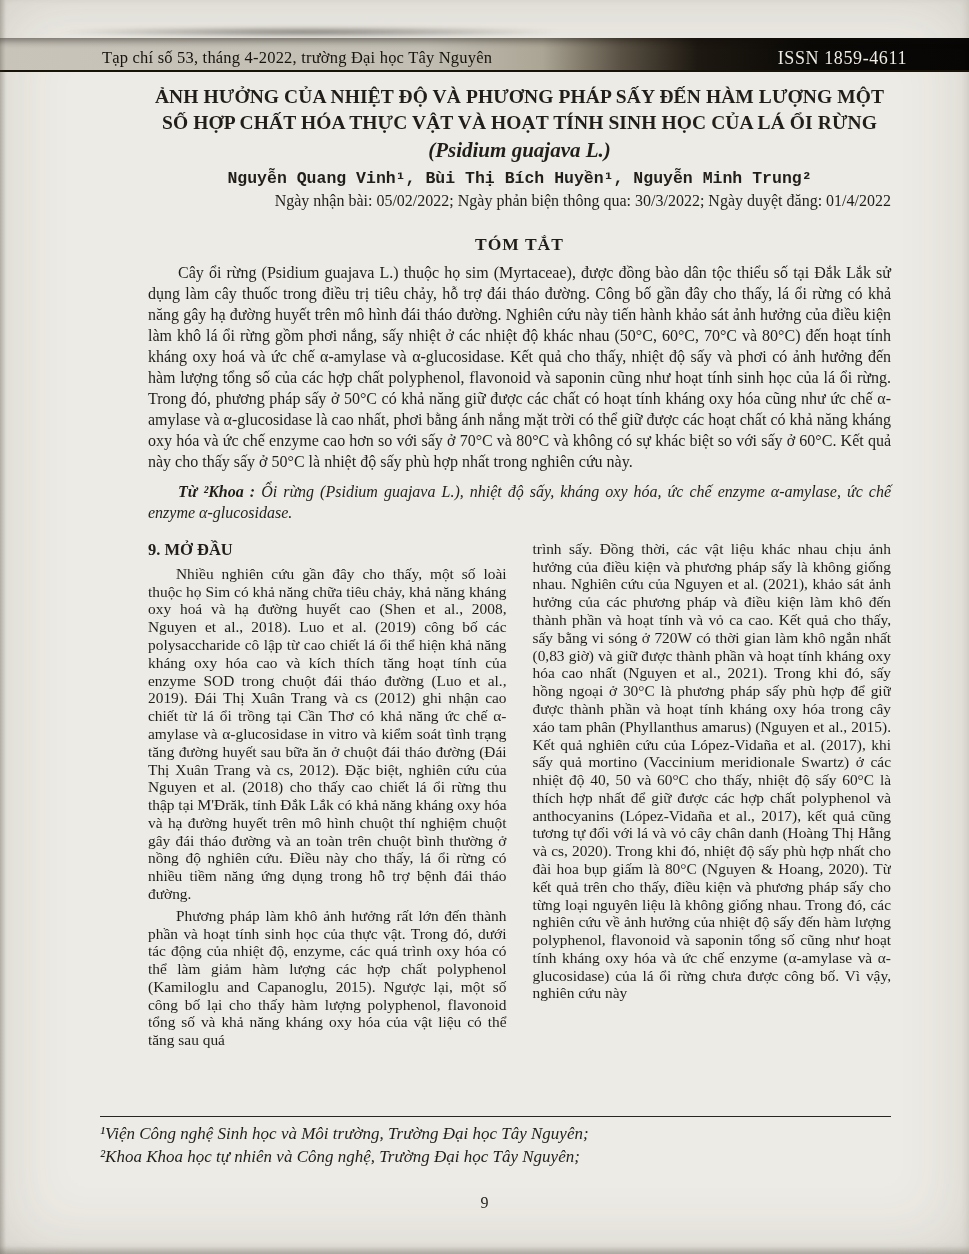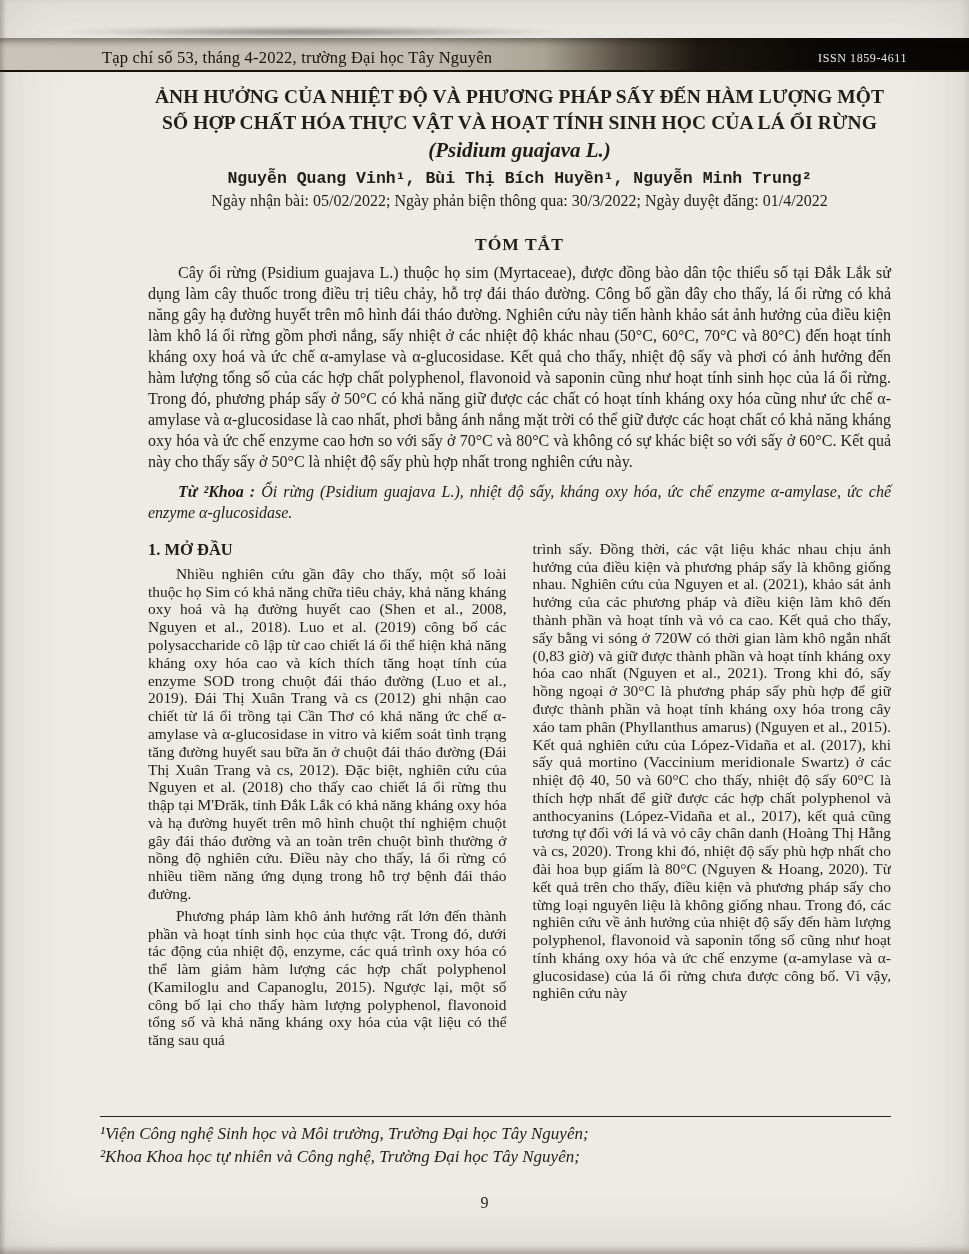--- a/index.html
+++ b/index.html
@@ -40,21 +40,21 @@
       #5a5244 64%, #1d1811 72%, #0a0906 84%, #070605 100%);
     border-bottom: 2px solid #181309;
     box-shadow: inset 0 7px 7px -4px rgba(15,12,8,0.45);
   }
   .journal {
     font-size: 16.5px;
     color: #16130e;
     letter-spacing: 0.2px;
   }
   .issn {
-    font-size: 12px;
+    font-size: 18px;
     color: #efece3;
     letter-spacing: 0.6px;
   }
   
   .content {
     position: absolute;
     top: 84px;
     left: 100px;
     right: 78px;
     margin-left: 48px;
@@ -76,21 +76,21 @@
     margin-top: 3px;
   }
   .authors {
     text-align: center;
     font-size: 16.5px;
     font-weight: bold;
     margin-top: 6px;
     font-family: Liberation Mono, monospace;
   }
   .dates {
-    text-align: center;
+    text-align: right;
     font-size: 16px;
     margin-top: 4px;
   }
   .abstract-heading {
     text-align: center;
     font-size: 17.5px;
     font-weight: bold;
     letter-spacing: 1px;
     margin: 24px 0 8px 0;
   }
@@ -189,21 +189,21 @@
     <div class="species">(Psidium guajava L.)</div>
     <div class="authors">Nguyễn Quang Vinh¹, Bùi Thị Bích Huyền¹, Nguyễn Minh Trung²</div>
     <div class="dates">Ngày nhận bài: 05/02/2022; Ngày phản biện thông qua: 30/3/2022; Ngày duyệt đăng: 01/4/2022</div>
 
     <h2 class="abstract-heading">TÓM TẮT</h2>
     <p class="abstract-body">Cây ổi rừng (Psidium guajava L.) thuộc họ sim (Myrtaceae), được đồng bào dân tộc thiểu số tại Đắk Lắk sử dụng làm cây thuốc trong điều trị tiêu chảy, hỗ trợ đái tháo đường. Công bố gần đây cho thấy, lá ổi rừng có khả năng gây hạ đường huyết trên mô hình đái tháo đường. Nghiên cứu này tiến hành khảo sát ảnh hưởng của điều kiện làm khô lá ổi rừng gồm phơi nắng, sấy nhiệt ở các nhiệt độ khác nhau (50°C, 60°C, 70°C và 80°C) đến hoạt tính kháng oxy hoá và ức chế α-amylase và α-glucosidase. Kết quả cho thấy, nhiệt độ sấy và phơi có ảnh hưởng đến hàm lượng tổng số của các hợp chất polyphenol, flavonoid và saponin cũng như hoạt tính sinh học của lá ổi rừng. Trong đó, phương pháp sấy ở 50°C có khả năng giữ được các chất có hoạt tính kháng oxy hóa cũng như ức chế α-amylase và α-glucosidase là cao nhất, phơi bằng ánh nắng mặt trời có thể giữ được các hoạt chất có khả năng kháng oxy hóa và ức chế enzyme cao hơn so với sấy ở 70°C và 80°C và không có sự khác biệt so với sấy ở 60°C. Kết quả này cho thấy sấy ở 50°C là nhiệt độ sấy phù hợp nhất trong nghiên cứu này.</p>
     <p class="keywords"><span class="kw-label">Từ ²Khoa :</span><span class="kw-text"> Ổi rừng (Psidium guajava L.), nhiệt độ sấy, kháng oxy hóa, ức chế enzyme α-amylase, ức chế enzyme α-glucosidase.</span></p>
 
     <div class="columns">
       <div class="col">
-        <h3 class="section-heading">1. MỞ ĐẦU</h3>
+        <h3 class="section-heading">9. MỞ ĐẦU</h3>
         <p class="para indent">Nhiều nghiên cứu gần đây cho thấy, một số loài thuộc họ Sim có khả năng chữa tiêu chảy, khả năng kháng oxy hoá và hạ đường huyết cao (Shen et al., 2008, Nguyen et al., 2018). Luo et al. (2019) công bố các polysaccharide cô lập từ cao chiết lá ổi thể hiện khả năng kháng oxy hóa cao và kích thích tăng hoạt tính của enzyme SOD trong chuột đái tháo đường (Luo et al., 2019). Đái Thị Xuân Trang và cs (2012) ghi nhận cao chiết từ lá ổi trồng tại Cần Thơ có khả năng ức chế α-amylase và α-glucosidase in vitro và kiểm soát tình trạng tăng đường huyết sau bữa ăn ở chuột đái tháo đường (Đái Thị Xuân Trang và cs, 2012). Đặc biệt, nghiên cứu của Nguyen et al. (2018) cho thấy cao chiết lá ổi rừng thu thập tại M'Đrăk, tỉnh Đắk Lắk có khả năng kháng oxy hóa và hạ đường huyết trên mô hình chuột thí nghiệm chuột gây đái tháo đường và an toàn trên chuột bình thường ở nồng độ nghiên cứu. Điều này cho thấy, lá ổi rừng có nhiều tiềm năng ứng dụng trong hỗ trợ bệnh đái tháo đường.</p>
         <p class="para indent">Phương pháp làm khô ảnh hưởng rất lớn đến thành phần và hoạt tính sinh học của thực vật. Trong đó, dưới tác động của nhiệt độ, enzyme, các quá trình oxy hóa có thể làm giảm hàm lượng các hợp chất polyphenol (Kamiloglu and Capanoglu, 2015). Ngược lại, một số công bố lại cho thấy hàm lượng polyphenol, flavonoid tổng số và khả năng kháng oxy hóa của vật liệu có thể tăng sau quá</p>
       </div>
       <div class="col">
         <p class="para">trình sấy. Đồng thời, các vật liệu khác nhau chịu ảnh hưởng của điều kiện và phương pháp sấy là không giống nhau. Nghiên cứu của Nguyen et al. (2021), khảo sát ảnh hưởng của các phương pháp và điều kiện làm khô đến thành phần và hoạt tính và vỏ ca cao. Kết quả cho thấy, sấy bằng vi sóng ở 720W có thời gian làm khô ngắn nhất (0,83 giờ) và giữ được thành phần và hoạt tính kháng oxy hóa cao nhất (Nguyen et al., 2021). Trong khi đó, sấy hồng ngoại ở 30°C là phương pháp sấy phù hợp để giữ được thành phần và hoạt tính kháng oxy hóa trong cây xáo tam phân (Phyllanthus amarus) (Nguyen et al., 2015). Kết quả nghiên cứu của López-Vidaña et al. (2017), khi sấy quả mortino (Vaccinium meridionale Swartz) ở các nhiệt độ 40, 50 và 60°C cho thấy, nhiệt độ sấy 60°C là thích hợp nhất để giữ được các hợp chất polyphenol và anthocyanins (López-Vidaña et al., 2017), kết quả cũng tương tự đối với lá và vỏ cây chân danh (Hoàng Thị Hằng và cs, 2020). Trong khi đó, nhiệt độ sấy phù hợp nhất cho đài hoa bụp giấm là 80°C (Nguyen &amp; Hoang, 2020). Từ kết quả trên cho thấy, điều kiện và phương pháp sấy cho từng loại nguyên liệu là không giống nhau. Trong đó, các nghiên cứu về ảnh hưởng của nhiệt độ sấy đến hàm lượng polyphenol, flavonoid và saponin tổng số cũng như hoạt tính kháng oxy hóa và ức chế enzyme (α-amylase và α-glucosidase) của lá ổi rừng chưa được công bố. Vì vậy, nghiên cứu này</p>
       </div>
     </div>
   </main>
 
   <footer class="footnotes">

